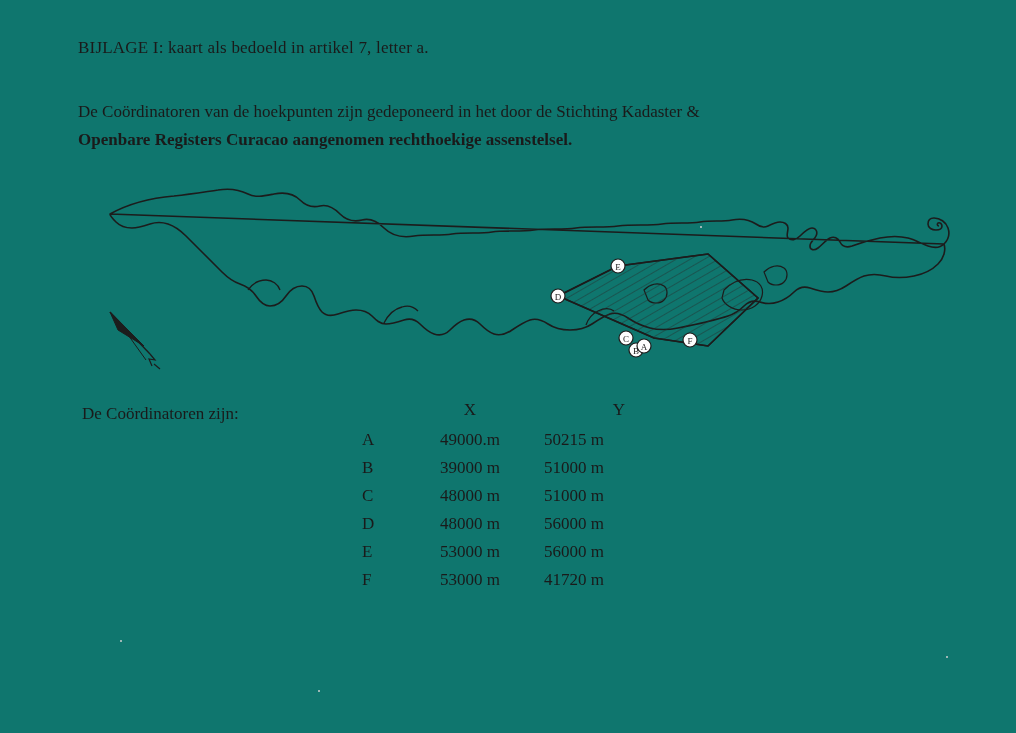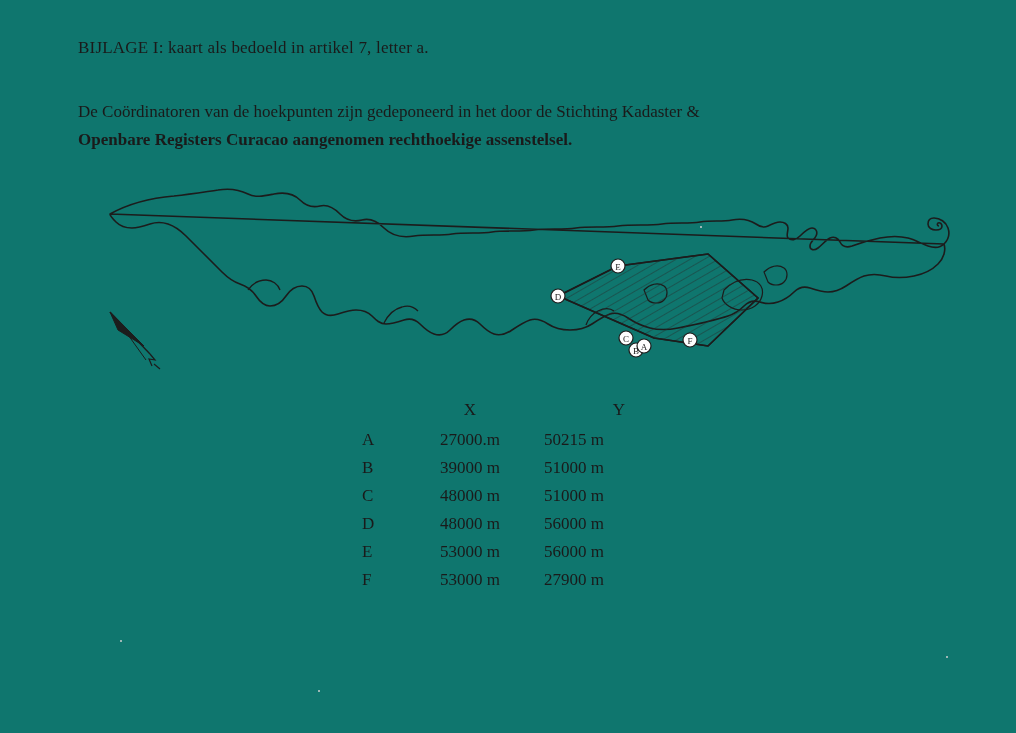--- a/index.html
+++ b/index.html
@@ -237,33 +237,34 @@
       <g stroke="#1c1c1c" fill="#1c1c1c">
         <path d="M22,134 L62,176" stroke-width="1.4" fill="none"></path>
         <path d="M22,134 L56,168 L30,152 Z" stroke-width="1"></path>
         <path d="M28,140 L58,182" stroke-width="1" fill="none"></path>
         <path d="M62,176 l5,6 l-6,-1 l3,7" stroke-width="1.2" fill="none"></path>
         <path d="M66,186 l6,5" stroke-width="1.2" fill="none"></path>
       </g>
     </svg>
   </div>
 
+  <div class="coord-label">De Coördinatoren zijn:</div>
 
   <table class="coord-table">
     <thead>
       <tr>
         <th class="pt"></th>
         <th class="x">X</th>
         <th class="y">Y</th>
       </tr>
     </thead>
     <tbody>
       <tr>
         <td class="pt">A</td>
-        <td class="x">27000.m</td>
+        <td class="x">49000.m</td>
         <td class="y">50215 m</td>
       </tr>
       <tr>
         <td class="pt">B</td>
         <td class="x">39000 m</td>
         <td class="y">51000 m</td>
       </tr>
       <tr>
         <td class="pt">C</td>
         <td class="x">48000 m</td>
@@ -275,21 +276,21 @@
         <td class="y">56000 m</td>
       </tr>
       <tr>
         <td class="pt">E</td>
         <td class="x">53000 m</td>
         <td class="y">56000 m</td>
       </tr>
       <tr>
         <td class="pt">F</td>
         <td class="x">53000 m</td>
-        <td class="y">27900 m</td>
+        <td class="y">41720 m</td>
       </tr>
     </tbody>
   </table>
 
   <div class="speck" style="left:946px; top:656px;"></div>
   <div class="speck" style="left:318px; top:690px;"></div>
   <div class="speck" style="left:120px; top:640px;"></div>
   <div class="speck" style="left:700px; top:226px;"></div>
 
 </div>

